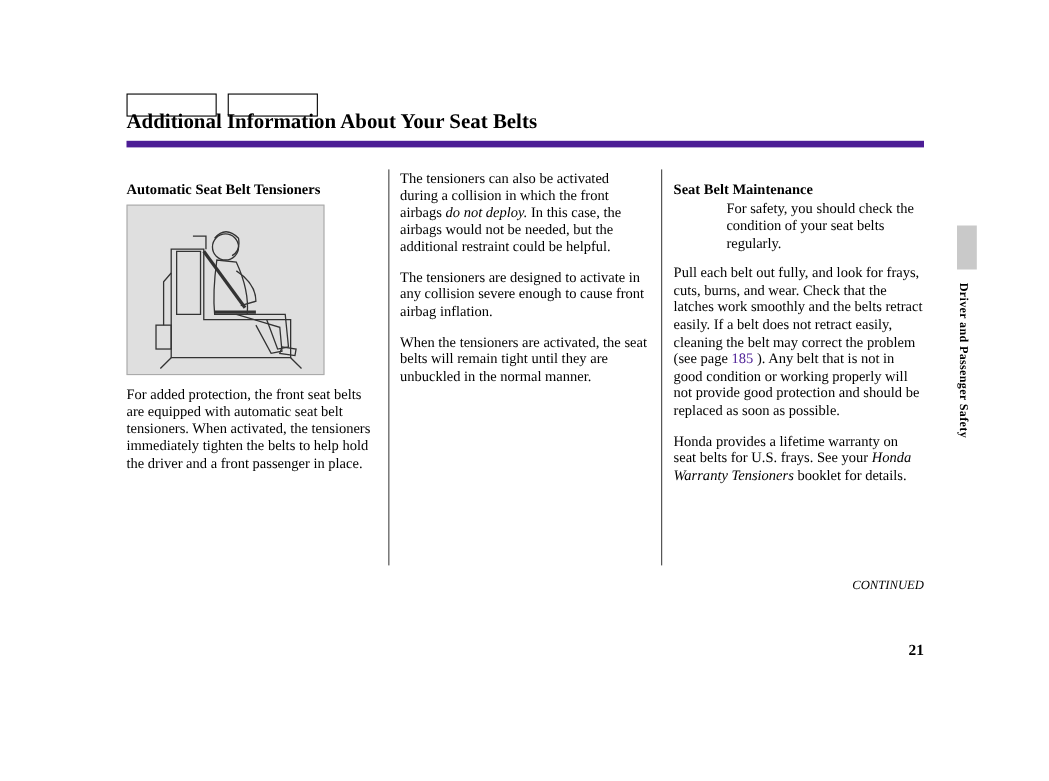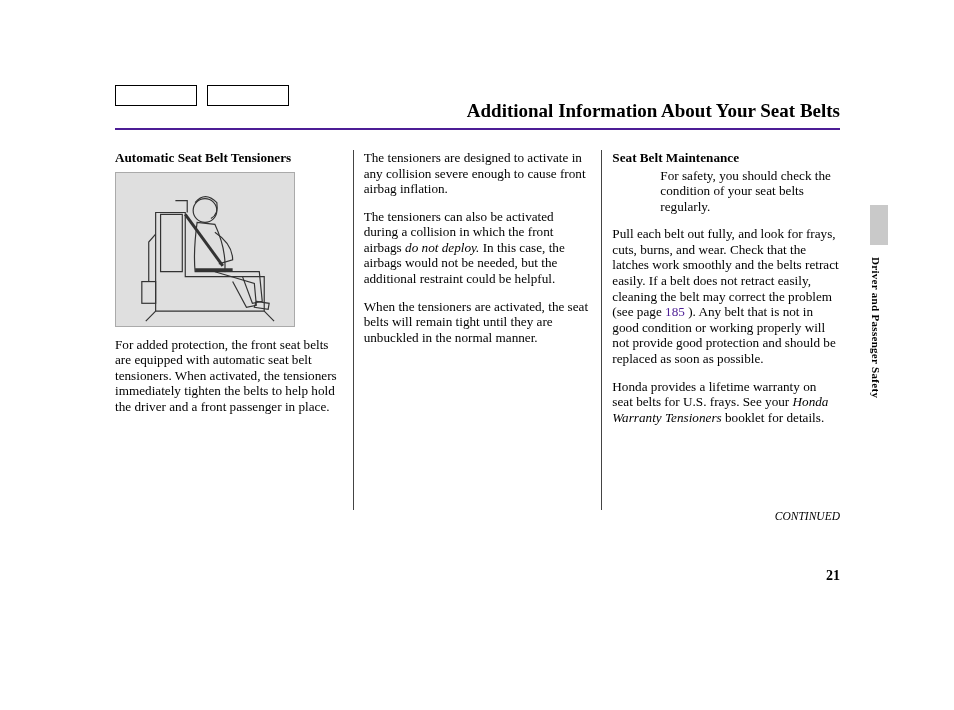--- a/index.html
+++ b/index.html
@@ -24,64 +24,65 @@
     gap: 10px;
     margin-bottom: 20px;
   }
   .top-box {
     width: 82px;
     height: 21px;
     border: 1.5px solid #000;
     box-sizing: border-box;
   }
   .page-title {
-    text-align: right;
+    text-align: left;
     font-weight: bold;
     font-size: 19px;
     margin-top: -26px;
     padding-bottom: 6px;
-    border-bottom: 2px solid #4c1d95;
+    border-bottom: 6px solid #4c1d95;
   }
   .columns {
     display: flex;
     margin-top: 20px;
     font-size: 13.2px;
     line-height: 1.18;
   }
   .col {
     flex: 1 1 0;
     padding: 0 10px;
     box-sizing: border-box;
   }
   .col1 { padding-left: 0; border-right: 1px solid #444; }
   .col2 { border-right: 1px solid #444; }
   .col3 { padding-right: 0; }
   .colhead {
     font-weight: bold;
     margin-bottom: 2px;
+    margin-top: 10px;
   }
   .illus {
     width: 180px;
     height: 155px;
     background: #dfdfdf;
     border: 1px solid #aaa;
     box-sizing: border-box;
     margin: 6px 0 10px 0;
     position: relative;
     overflow: hidden;
   }
   .illus svg { width: 100%; height: 100%; }
   p { margin: 0 0 12px 0; }
   .ital { font-style: italic; }
   .link { color: #4c1d95; }
   .continued {
     font-style: italic;
     font-size: 11.5px;
     text-align: right;
-    margin-top: 0;
+    margin-top: 12px;
     font-family: Liberation Serif, serif;
   }
   .pagenum {
     position: absolute;
     right: 0;
     bottom: -50px;
     font-weight: bold;
     font-size: 14px;
   }
   .side-label {
@@ -151,24 +152,24 @@
             <path d="M33 110 L33 70 L40 62"></path>
 
             <path d="M60 28 L72 28 L72 40"></path>
           </g>
         </svg>
       </div>
       <p>For added protection, the front seat belts are equipped with automatic seat belt tensioners. When activated, the tensioners immediately tighten the belts to help hold the driver and a front passenger in place.</p>
     </div>
 
     <div class="col col2">
-      <p>The tensioners are designed to activate in any collision severe enough to cause front airbag inflation.</p>
       <p>
         <span>The tensioners can also be activated during a collision in which the front airbags </span><span class="ital">do not deploy.</span><span> In this case, the airbags would not be needed, but the additional restraint could be helpful.</span>
       </p>
+      <p>The tensioners are designed to activate in any collision severe enough to cause front airbag inflation.</p>
       <p>When the tensioners are activated, the seat belts will remain tight until they are unbuckled in the normal manner.</p>
     </div>
 
     <div class="col col3">
       <div class="colhead">Seat Belt Maintenance</div>
       <p style="margin-bottom:12px;margin-left:48px;">For safety, you should check the condition of your seat belts regularly.</p>
       <p>
         <span>Pull each belt out fully, and look for frays, cuts, burns, and wear. Check that the latches work smoothly and the belts retract easily. If a belt does not retract easily, cleaning the belt may correct the problem (see page </span><span class="link">185</span><span> ). Any belt that is not in good condition or working properly will not provide good protection and should be replaced as soon as possible.</span>
       </p>
       <p>

